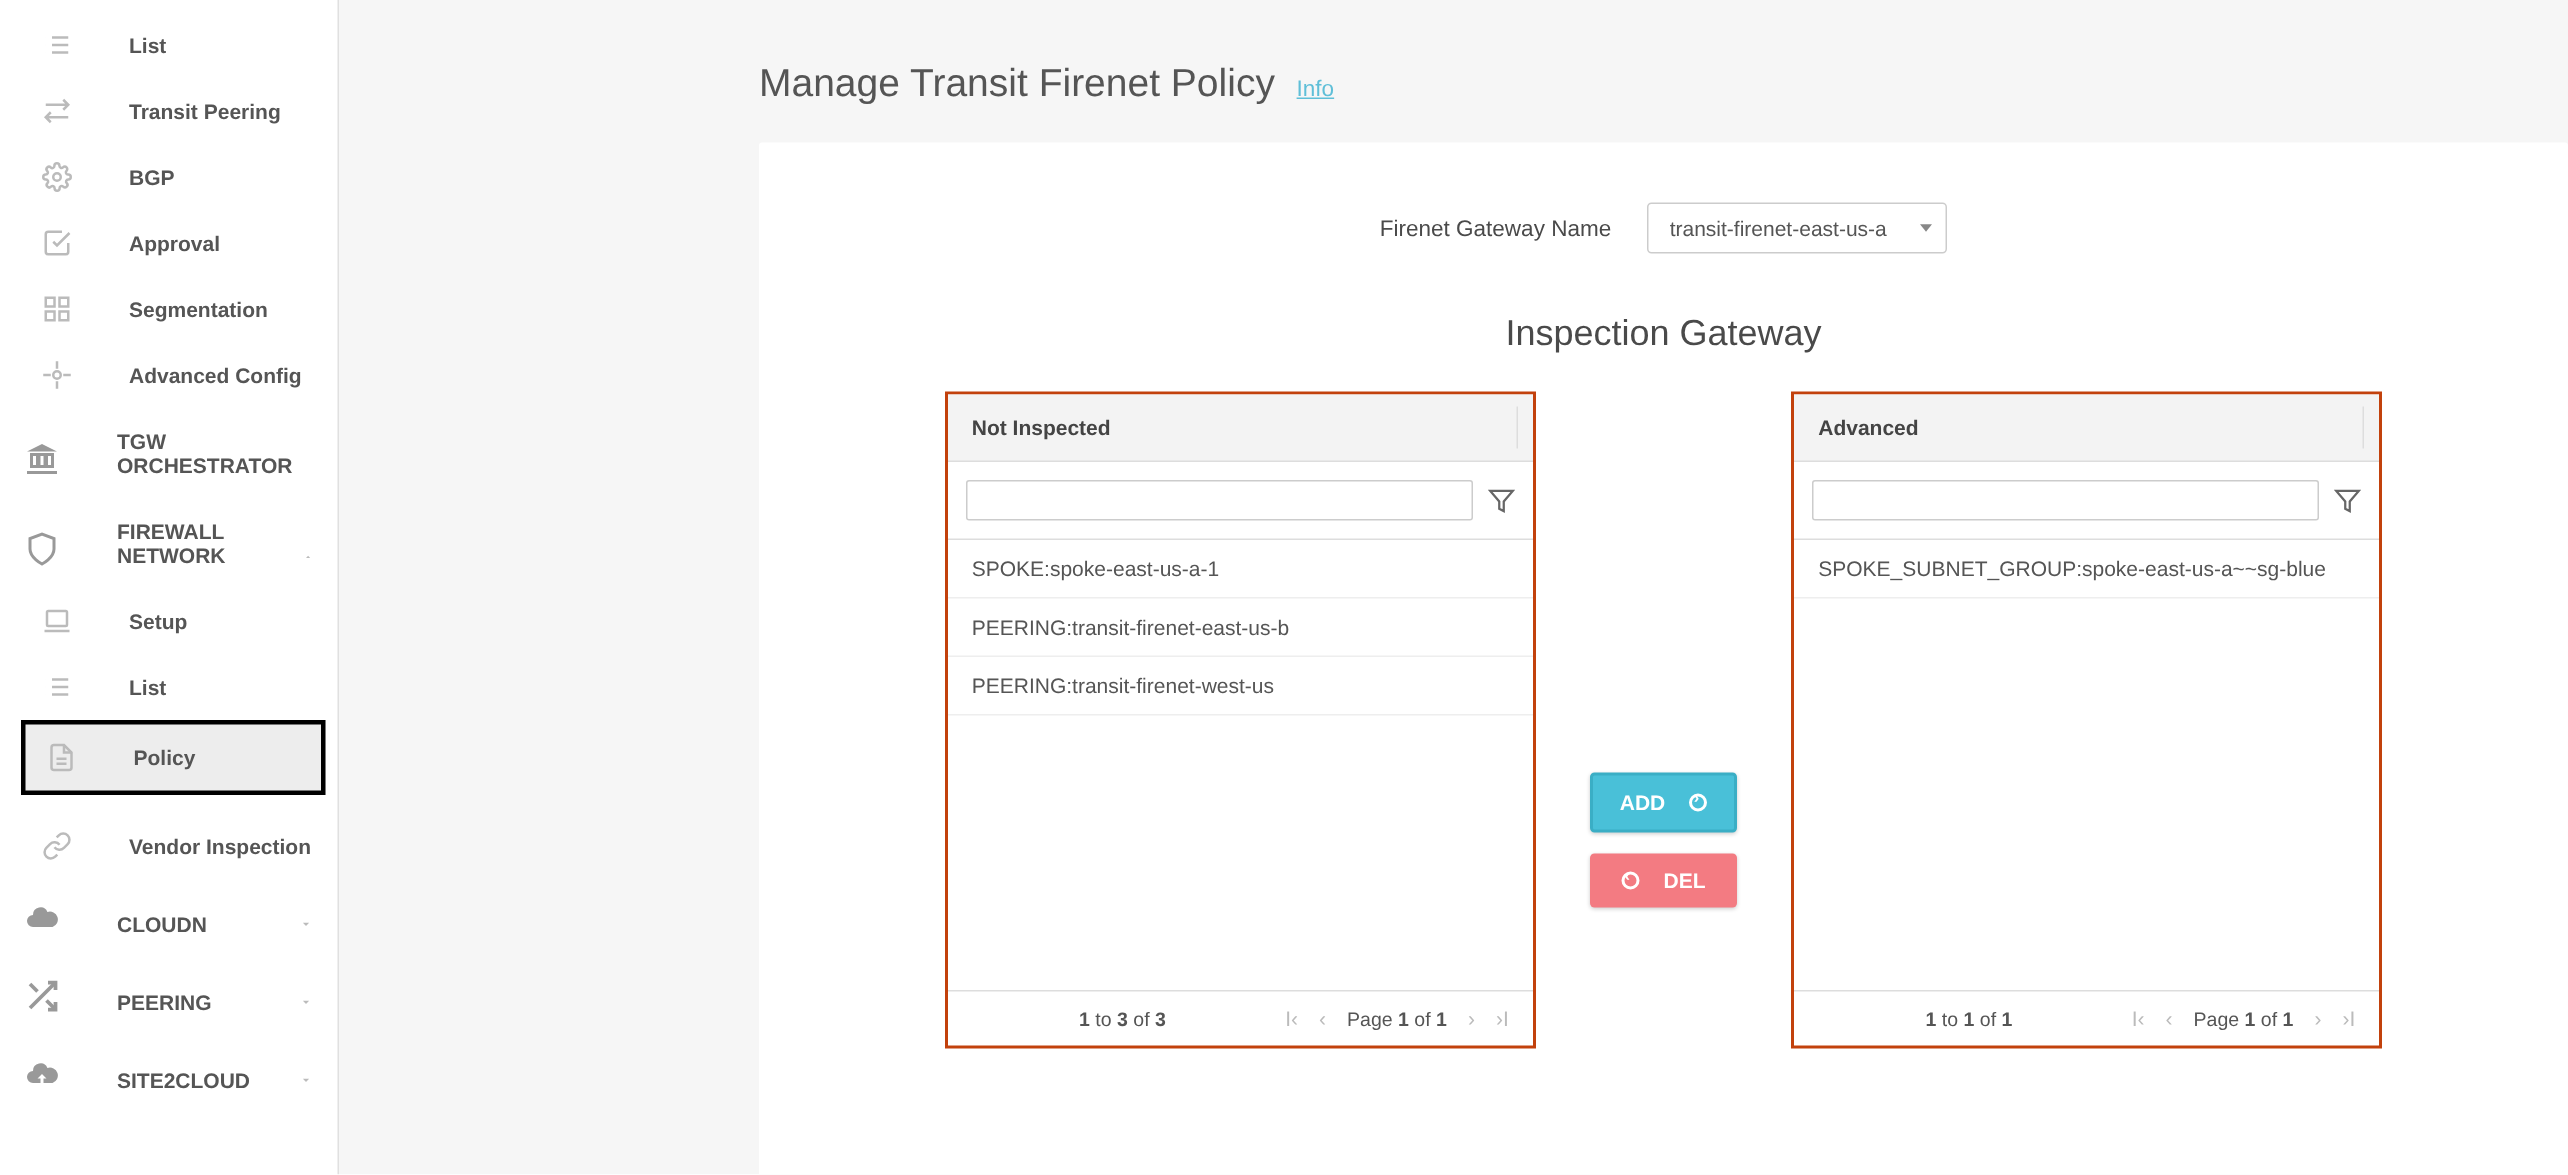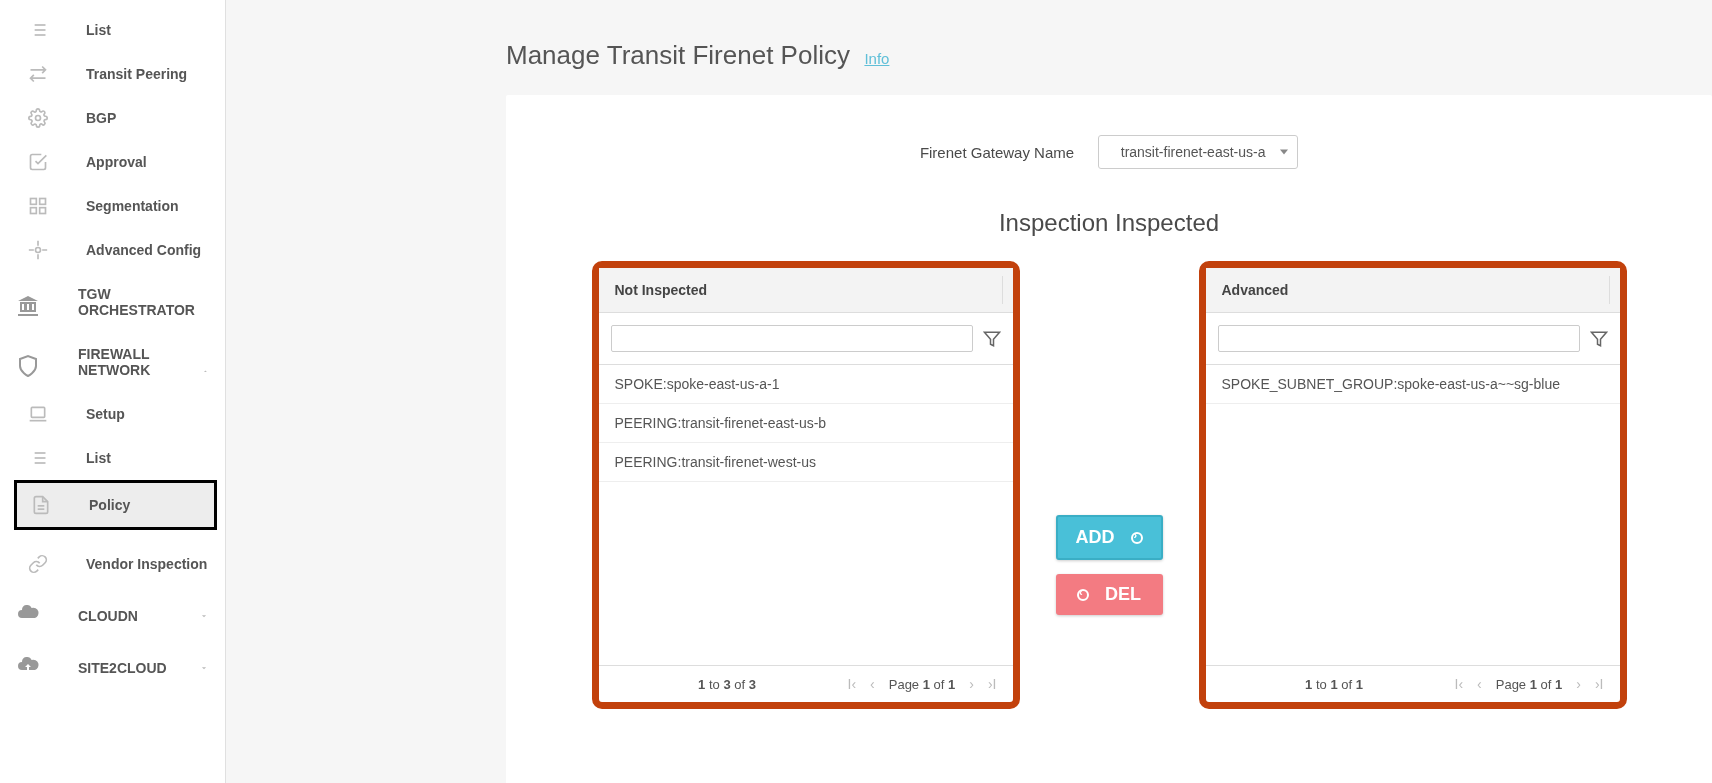--- a/index.html
+++ b/index.html
@@ -118,21 +118,20 @@
   .gateway-select {
     border: 1px solid #ccc;
     border-radius: 3px;
     padding: 8px 24px 8px 14px;
     font-size: 14px;
     color: #555;
     background: #fff;
     appearance: none;
     position: relative;
     min-width: 200px;
-    text-align: center;
   }
   .select-wrapper { position: relative; }
   .select-wrapper::after {
     content: '';
     position: absolute;
     right: 10px; top: 50%;
     transform: translateY(-50%);
     border-left: 4px solid transparent;
     border-right: 4px solid transparent;
     border-top: 5px solid #888;
@@ -148,23 +147,23 @@
   }
 
   .panels {
     display: flex;
     justify-content: center;
     align-items: flex-start;
     gap: 36px;
   }
 
   .panel {
-    width: 428px;
-    border: 7px solid #c2410c;
-    border-radius: 10px;
+    width: 394px;
+    border: 2px solid #c2410c;
+    border-radius: 0;
     background: #fff;
     display: flex;
     flex-direction: column;
   }
   .panel-header {
     background: #f3f3f3;
     border-bottom: 1px solid #ddd;
     padding: 14px 16px;
     font-size: 14px;
     font-weight: 700;
@@ -240,21 +239,21 @@
     display: flex;
     flex-direction: column;
     gap: 14px;
     align-self: center;
     margin-top: 160px;
   }
   .btn {
     border: none;
     border-radius: 3px;
     padding: 10px 18px;
-    font-size: 18px;
+    font-size: 14px;
     font-weight: 700;
     color: #fff;
     cursor: pointer;
     display: flex;
     align-items: center;
     justify-content: center;
     gap: 16px;
     min-width: 92px;
     box-shadow: 0 1px 3px rgba(0,0,0,0.2);
   }
@@ -441,20 +440,37 @@
         </svg>
     </span>
     <span>CLOUDN</span>
     <span class="expand-icon">
       <svg width="10" height="10" viewBox="0 0 24 24" fill="currentColor">
           <path d="M7 10l5 5 5-5z"></path>
         </svg>
     </span>
   </div>
 
+  <div class="nav-parent">
+    <span class="nav-icon">
+      <svg viewBox="0 0 24 24" fill="none" stroke="currentColor" stroke-width="2.5">
+          <polyline points="16 3 21 3 21 8"></polyline>
+          <line x1="4" y1="20" x2="21" y2="3"></line>
+          <polyline points="21 16 21 21 16 21"></polyline>
+          <line x1="15" y1="15" x2="21" y2="21"></line>
+          <line x1="4" y1="4" x2="9" y2="9"></line>
+        </svg>
+    </span>
+    <span>PEERING</span>
+    <span class="expand-icon">
+      <svg width="10" height="10" viewBox="0 0 24 24" fill="currentColor">
+          <path d="M7 10l5 5 5-5z"></path>
+        </svg>
+    </span>
+  </div>
 
   <div class="nav-parent">
     <span class="nav-icon">
       <svg viewBox="0 0 24 24" fill="currentColor">
           <path d="M19 18H6a4 4 0 010-8 5 5 0 019.6-2 4.5 4.5 0 013.4 10z"></path>
           <path d="M12 12l-3 3h2v4h2v-4h2z" fill="#fff"></path>
         </svg>
     </span>
     <span>SITE2CLOUD</span>
     <span class="expand-icon">
@@ -478,21 +494,21 @@
 
     <div class="gateway-row">
       <span class="gateway-label">Firenet Gateway Name</span>
       <span class="select-wrapper">
         <select class="gateway-select">
           <option>transit-firenet-east-us-a</option>
         </select>
       </span>
     </div>
 
-    <h2 class="section-title">Inspection Inspected</h2>
+    <h2 class="section-title">Inspection Gateway</h2>
 
     <div class="panels">
 
       <div class="panel">
         <div class="panel-header">Not Inspected</div>
         <div class="filter-row">
           <input type="text" class="filter-input" style="">
           <span class="filter-btn">
             <svg viewBox="0 0 24 24" fill="none" stroke="currentColor" stroke-width="2">
                 <polygon points="22 3 2 3 10 12.46 10 19 14 21 14 12.46 22 3"></polygon>

